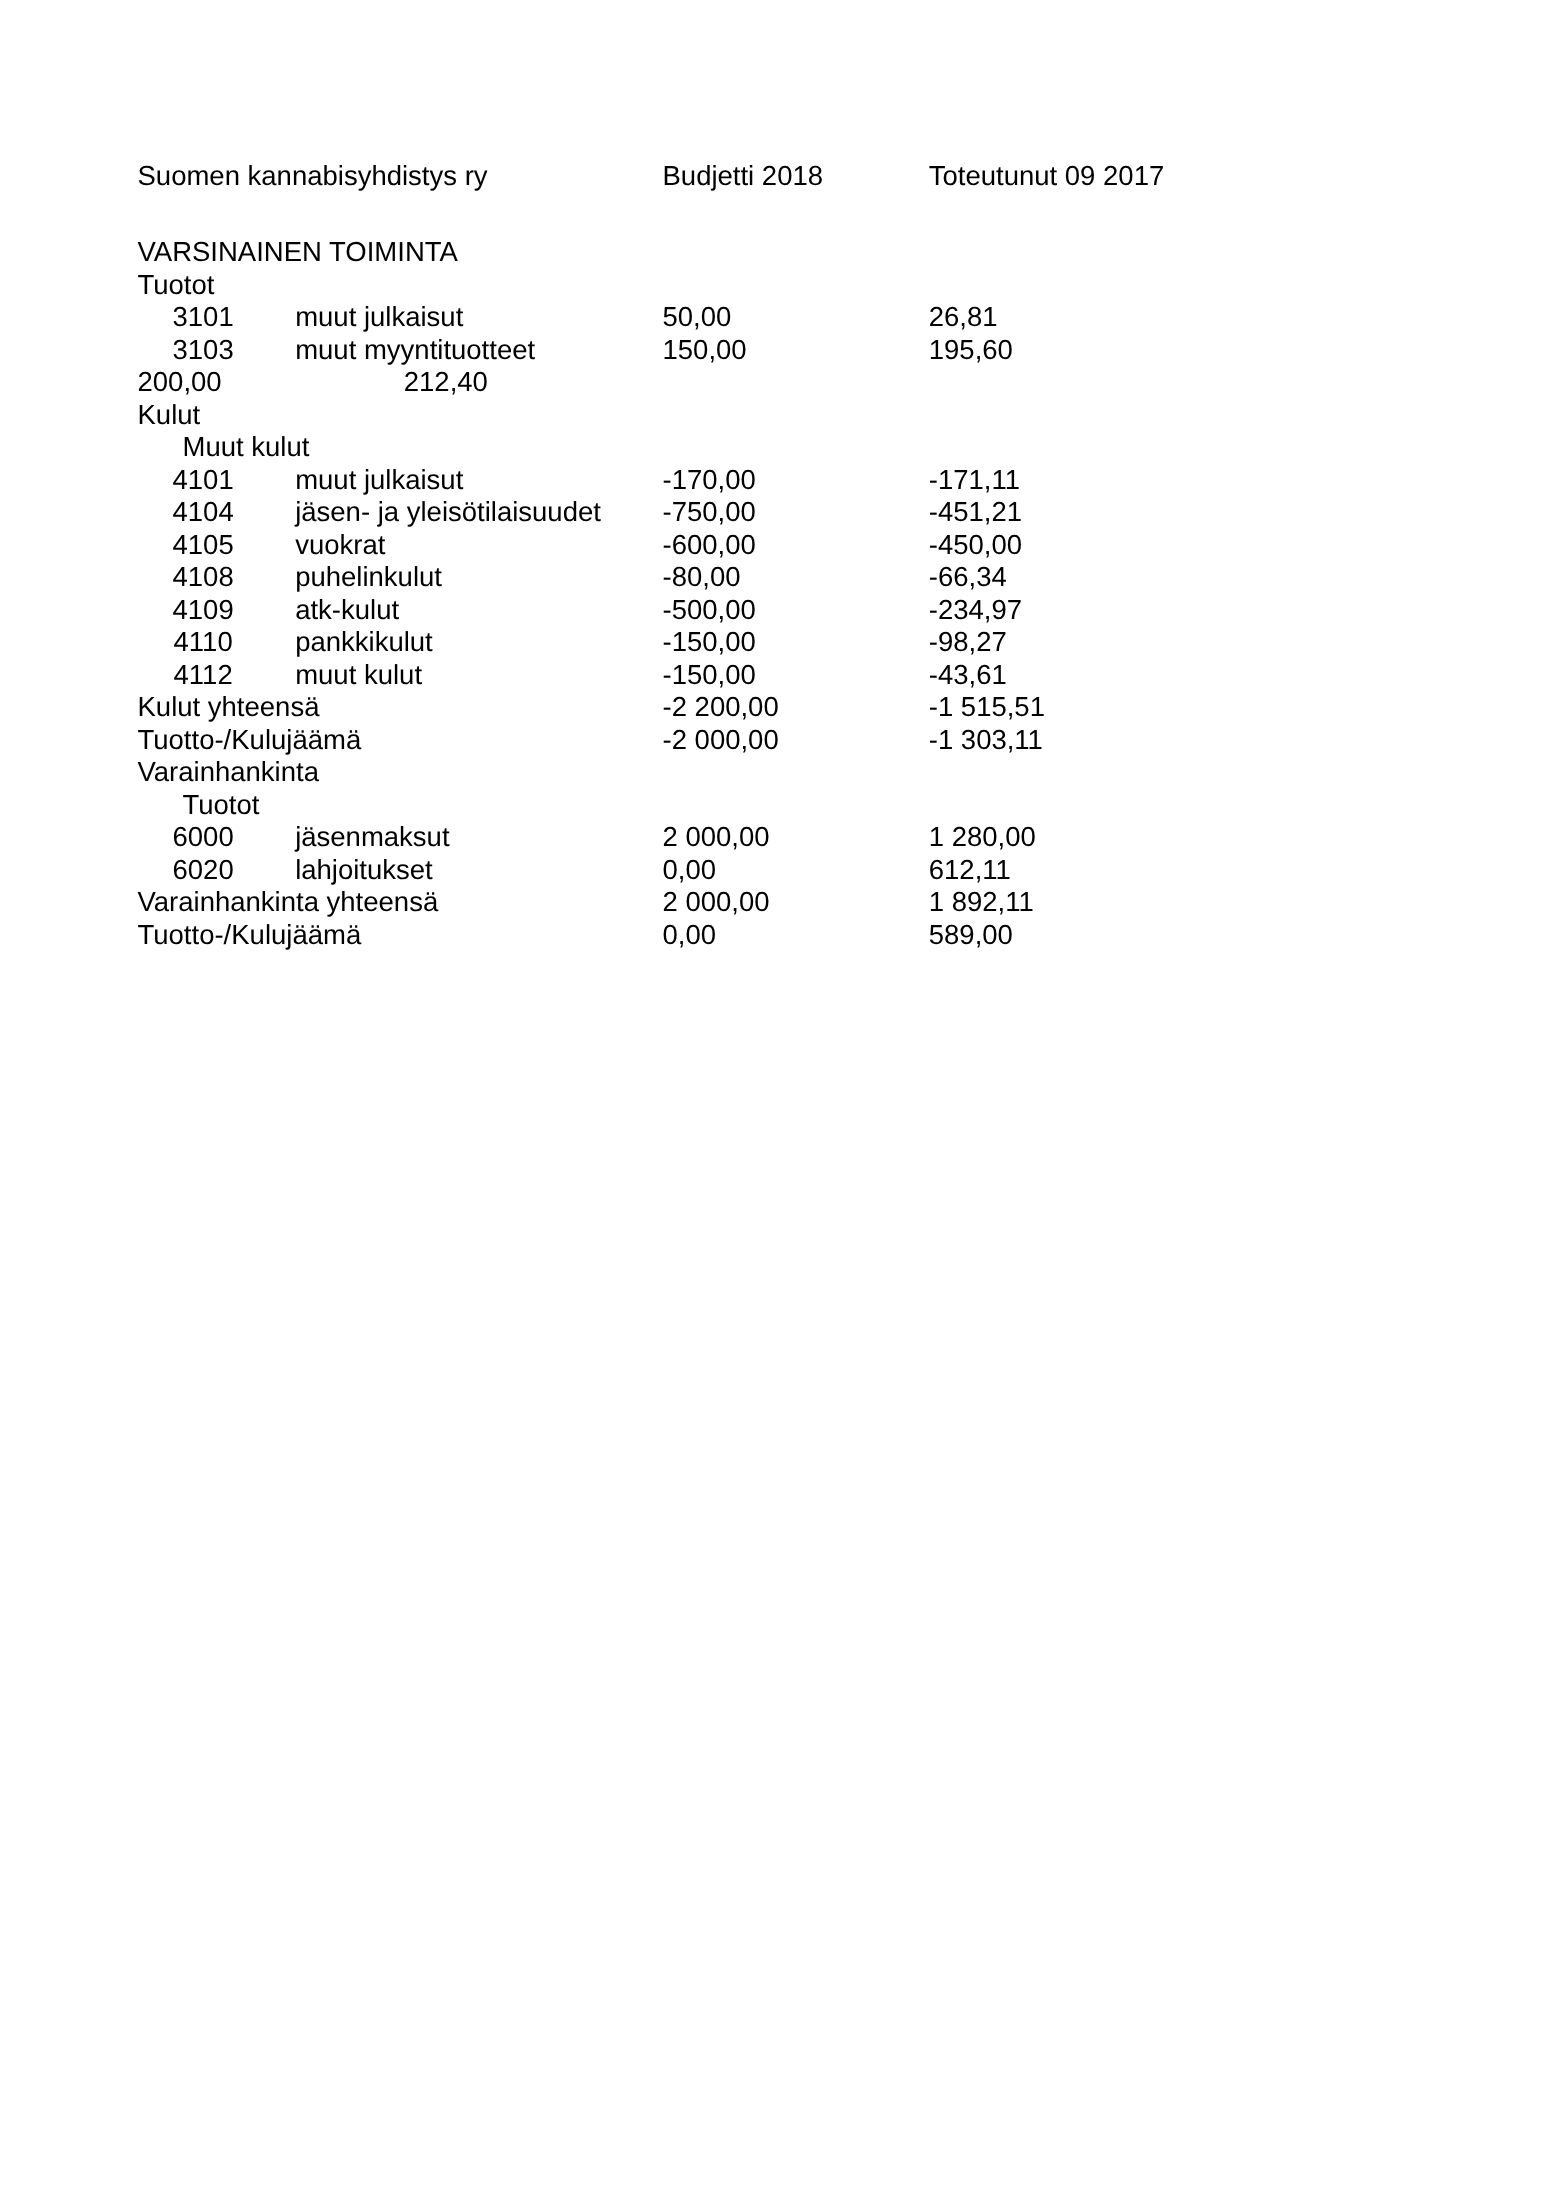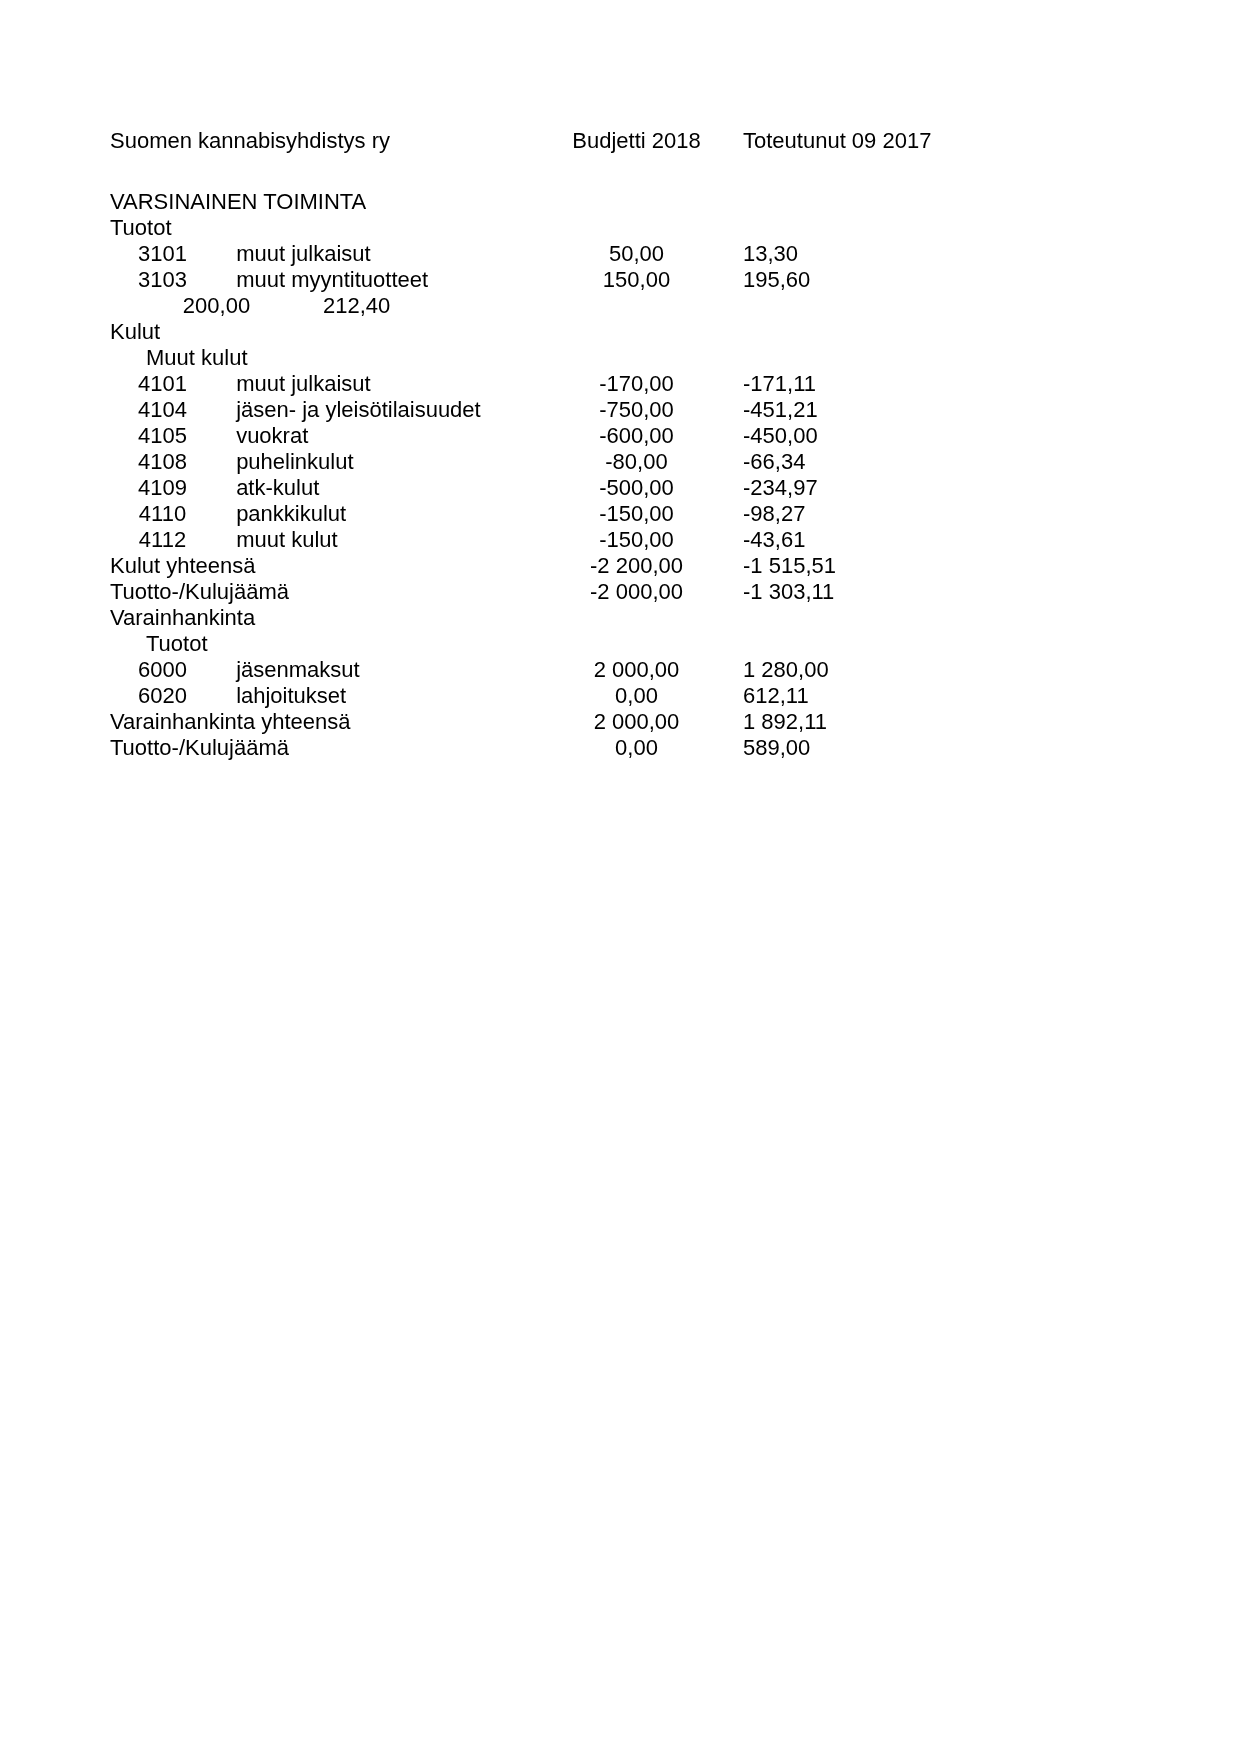--- a/index.html
+++ b/index.html
@@ -22,21 +22,21 @@
   .row {
     display: flex;
     height: 26px;
     line-height: 26px;
     white-space: nowrap;
   }
   .lbl { flex: 0 0 420px; width: 420px; overflow: visible; }
   .lbl.sub { padding-left: 36px; box-sizing: border-box; }
   .code { display: inline-block; width: 105px; text-align: center; }
   .name { margin-left: 15px; }
-  .num-budget { flex: 0 0 213px; width: 213px; text-align: center; }
+  .num-budget { flex: 0 0 213px; width: 213px; text-align: left; }
   .num-actual { flex: 0 0 222px; width: 222px; }
   .spacer { height: 35px; }
 </style>
 </head>
 <body>
 
 <div class="page">
   <div class="content">
 
     <div class="row">
@@ -65,21 +65,21 @@
     <div class="num-budget"></div>
     <div class="num-actual"></div>
   </div>
 
   <div class="row">
     <div class="lbl">
       <span class="code">3101</span>
       <span class="name">muut julkaisut</span>
     </div>
     <div class="num-budget">50,00</div>
-    <div class="num-actual">13,30</div>
+    <div class="num-actual">26,81</div>
   </div>
 
   <div class="row">
     <div class="lbl">
       <span class="code">3103</span>
       <span class="name">muut myyntituotteet</span>
     </div>
     <div class="num-budget">150,00</div>
     <div class="num-actual">195,60</div>
   </div>

